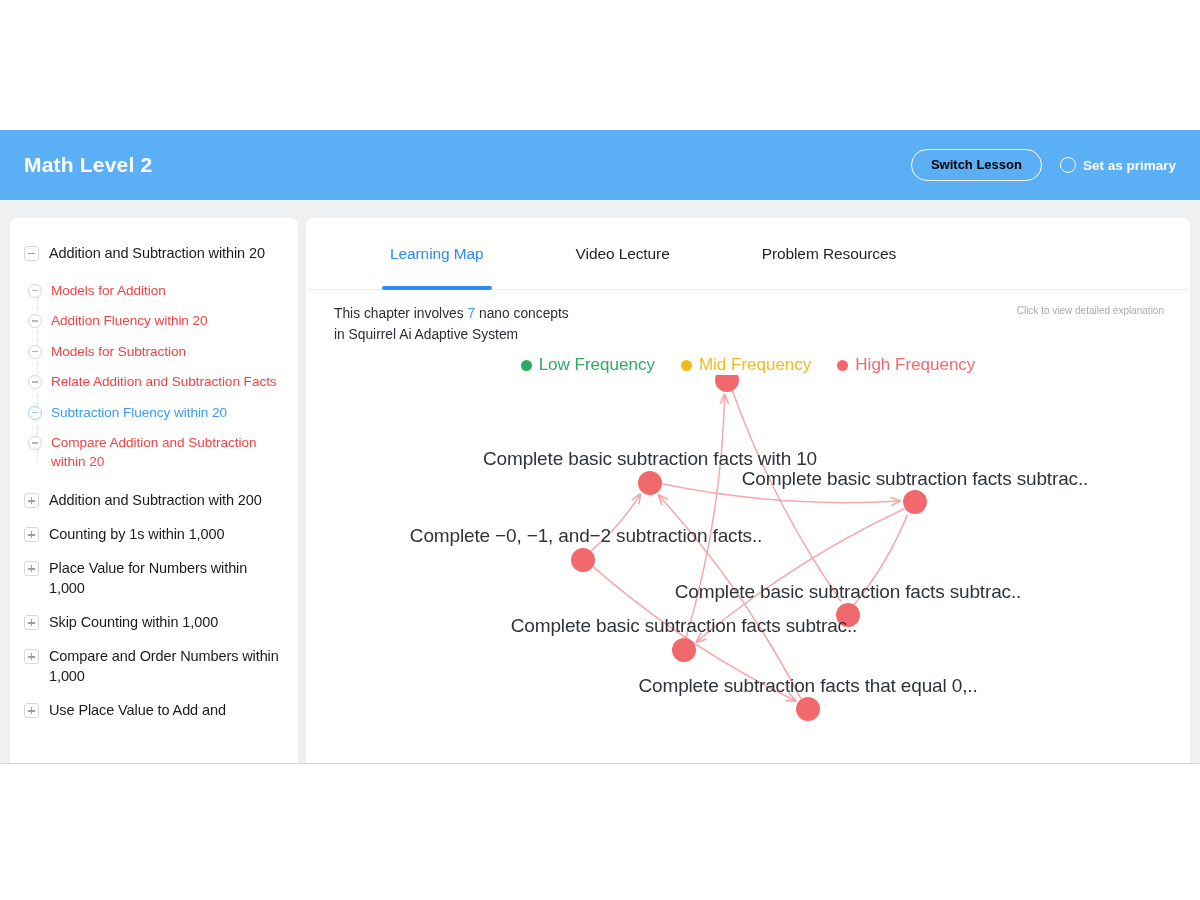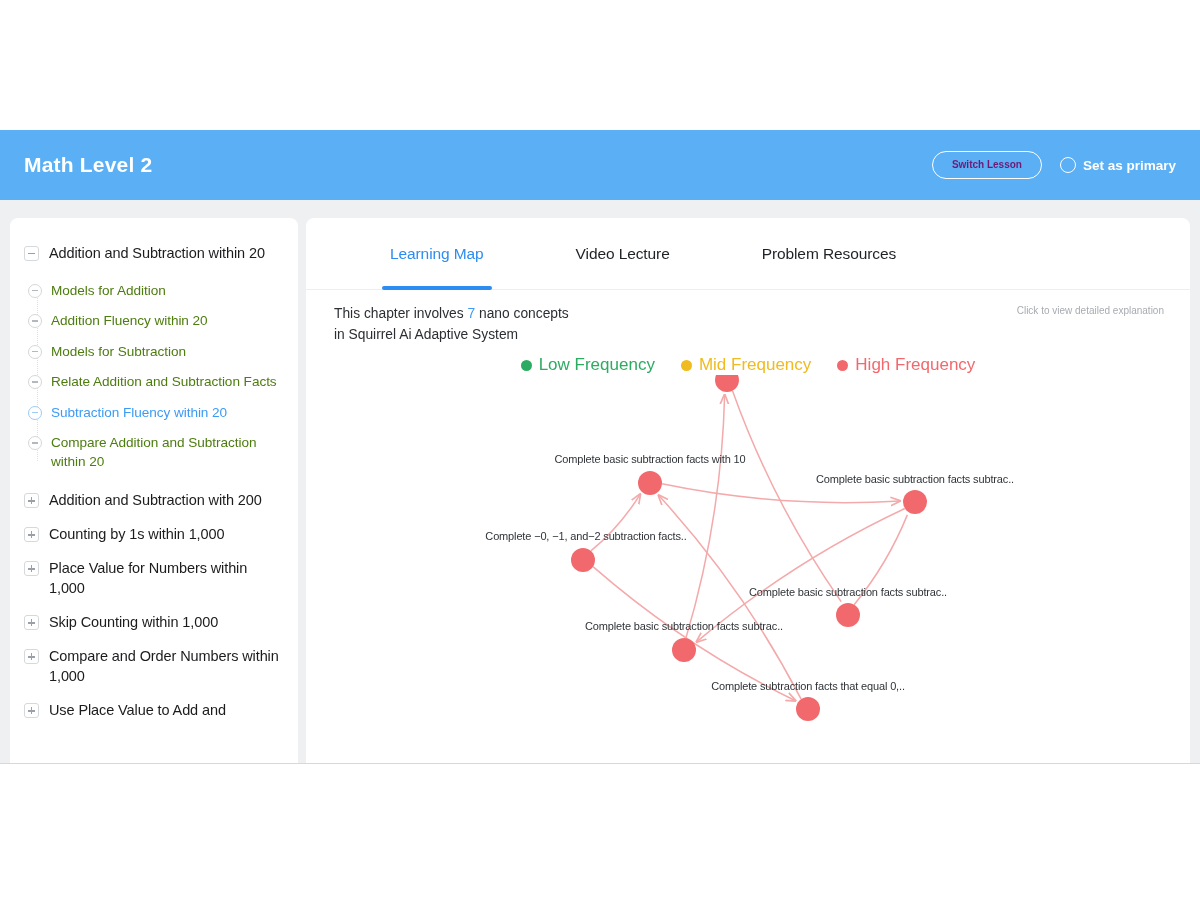--- a/index.html
+++ b/index.html
@@ -44,24 +44,24 @@
   }
   #header-actions {
     margin-left: auto;
     display: flex;
     align-items: center;
     gap: 18px;
   }
   .switch-lesson-btn {
     border: 1.6px solid #ffffff;
     border-radius: 20px;
-    color: #701a75;
+    color: #000000;
     background: transparent;
     font-family: "Liberation Sans", sans-serif;
-    font-size: 10px;
+    font-size: 13px;
     font-weight: bold;
     padding: 7px 19px 8px;
     cursor: pointer;
     white-space: nowrap;
   }
   .primary-toggle {
     display: flex;
     align-items: center;
     gap: 7px;
     color: #ffffff;
@@ -162,21 +162,21 @@
   }
   .nano-dot::before {
     content: "";
     position: absolute;
     left: 2.5px; top: 5px;
     width: 6.5px; height: 1.2px;
     background: #b3b8be;
   }
   .nano-label {
     font-size: 13.6px;
-    color: #4d7c0f;
+    color: #ef4444;
     line-height: 1.36;
     letter-spacing: -.05px;
   }
   .nano-item.active .nano-label { color: #3d9bf5; }
   .nano-item.active .nano-dot { border-color: #9ecbf7; }
   .nano-item.active .nano-dot::before { background: #9ecbf7; }
 
   
   #main {
     position: absolute;
@@ -258,21 +258,21 @@
   }
   
   #graph-wrap {
     position: relative;
     width: 884px;
     height: 380px;
   }
   #graph { position: absolute; left: 0; top: 0; }
   .node-label {
     position: absolute;
-    font-size: 11px;
+    font-size: 19px;
     color: #303438;
     white-space: nowrap;
     letter-spacing: -.15px;
     transform: translate(-50%, -50%);
   }
   
   #bottom-rule {
     position: absolute;
     left: 0; top: 763px;
     width: 1200px; height: 1px;

